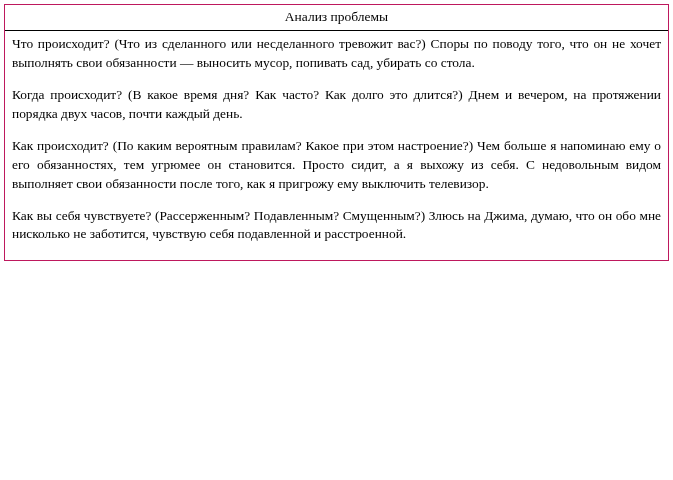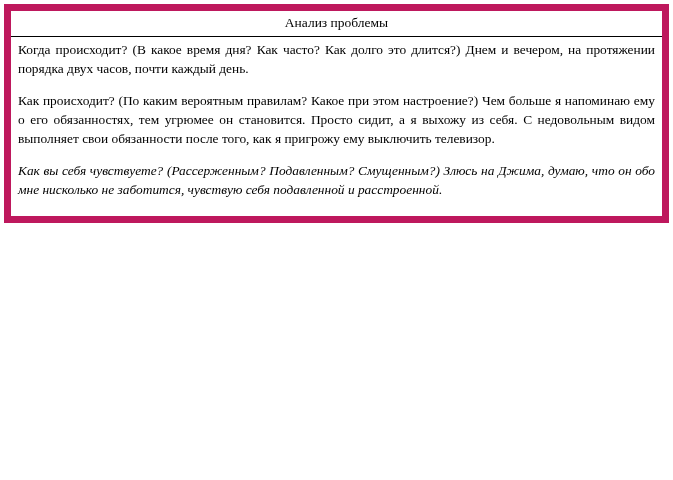--- a/index.html
+++ b/index.html
@@ -17,21 +17,21 @@
     position: relative;
     box-sizing: border-box;
     background: #ffffff;
     overflow: hidden;
   }
   .doc-table {
     position: absolute;
     left: 4px;
     top: 4px;
     width: 665px;
-    border: 7px solid #be185d;
+    border: 1px solid #be185d;
     box-sizing: border-box;
     background: #ffffff;
   }
   .title-row {
     border-bottom: 1px solid #000000;
     text-align: center;
     font-size: 13.5px;
     line-height: 1.35;
     padding: 3px 6px 4px 6px;
   }
@@ -42,28 +42,28 @@
   .para {
     font-size: 13.4px;
     line-height: 18.9px;
     text-align: justify;
     text-justify: inter-word;
     margin: 0 0 13px 0;
     hyphens: manual;
   }
   .para:last-child {
     margin-bottom: 10px;
-    font-style: italic;
   }
 </style>
 </head>
 <body>
 
 <div class="page">
   <div class="doc-table">
     <div class="title-row">Анализ проблемы</div>
     <div class="body-cell">
+      <p class="para">Что происходит? (Что из сделанного или несделанного тревожит вас?) Споры по поводу того, что он не хочет выполнять свои обязанности — выносить мусор, попивать сад, убирать со стола.</p>
       <p class="para">Когда происходит? (В какое время дня? Как часто? Как долго это длится?) Днем и вечером, на протяжении порядка двух часов, почти каждый день.</p>
       <p class="para">Как происходит? (По каким вероятным правилам? Какое при этом настроение?) Чем больше я напоминаю ему о его обязанностях, тем угрюмее он становится. Просто сидит, а я выхожу из себя. С недовольным видом выполняет свои обязанности после того, как я пригрожу ему выключить телевизор.</p>
       <p class="para">Как вы себя чувствуете? (Рассерженным? Подавленным? Смущенным?) Злюсь на Джима, думаю, что он обо мне нисколько не заботится, чувствую себя подавленной и расстроенной.</p>
     </div>
   </div>
 </div>
 
 </body></html>

